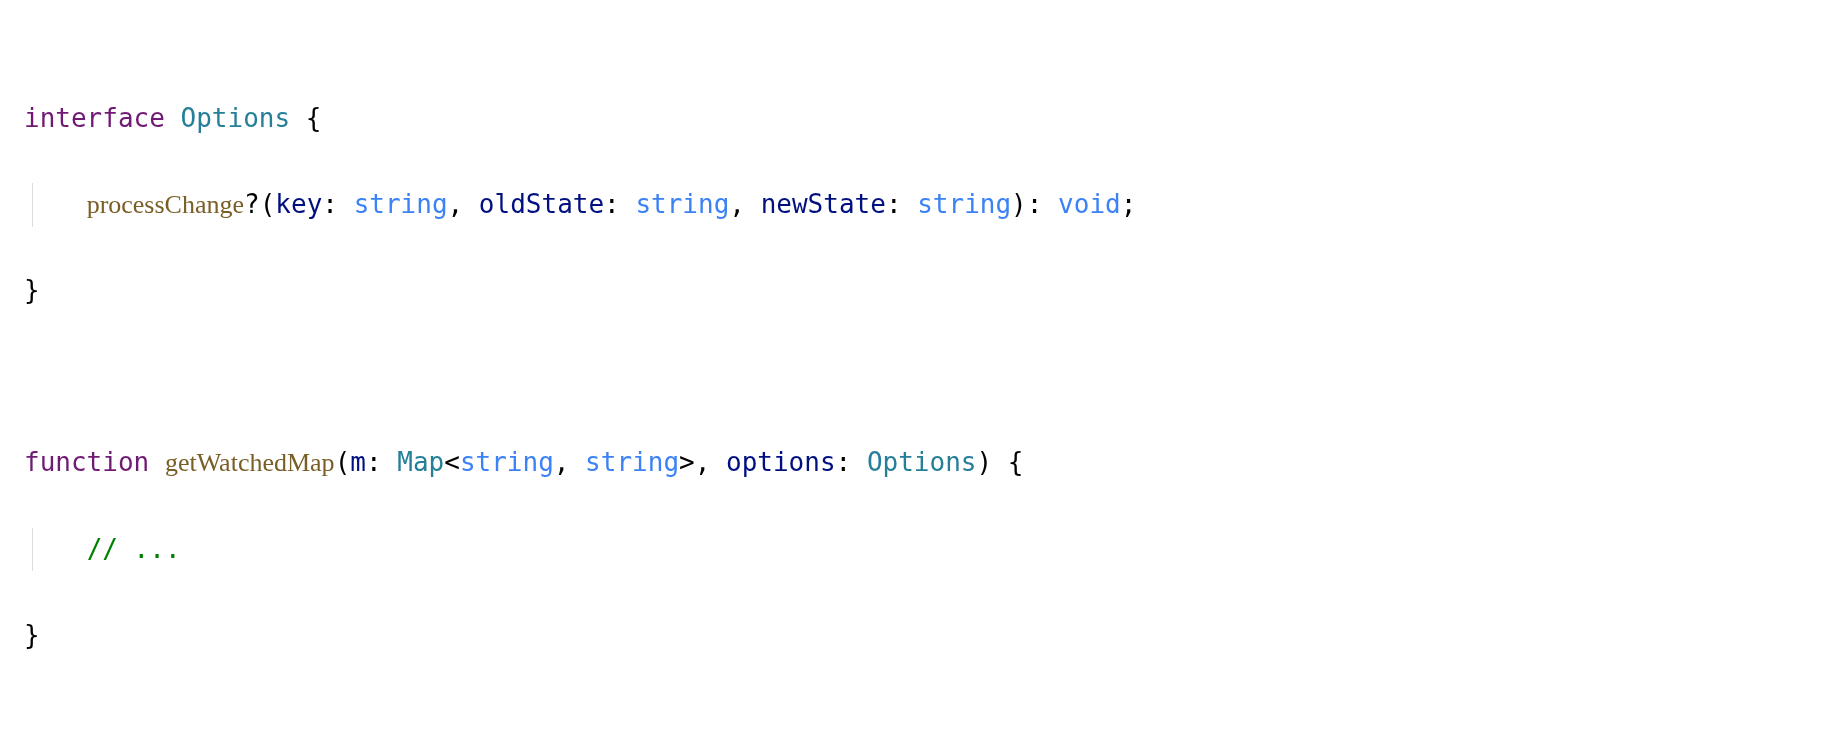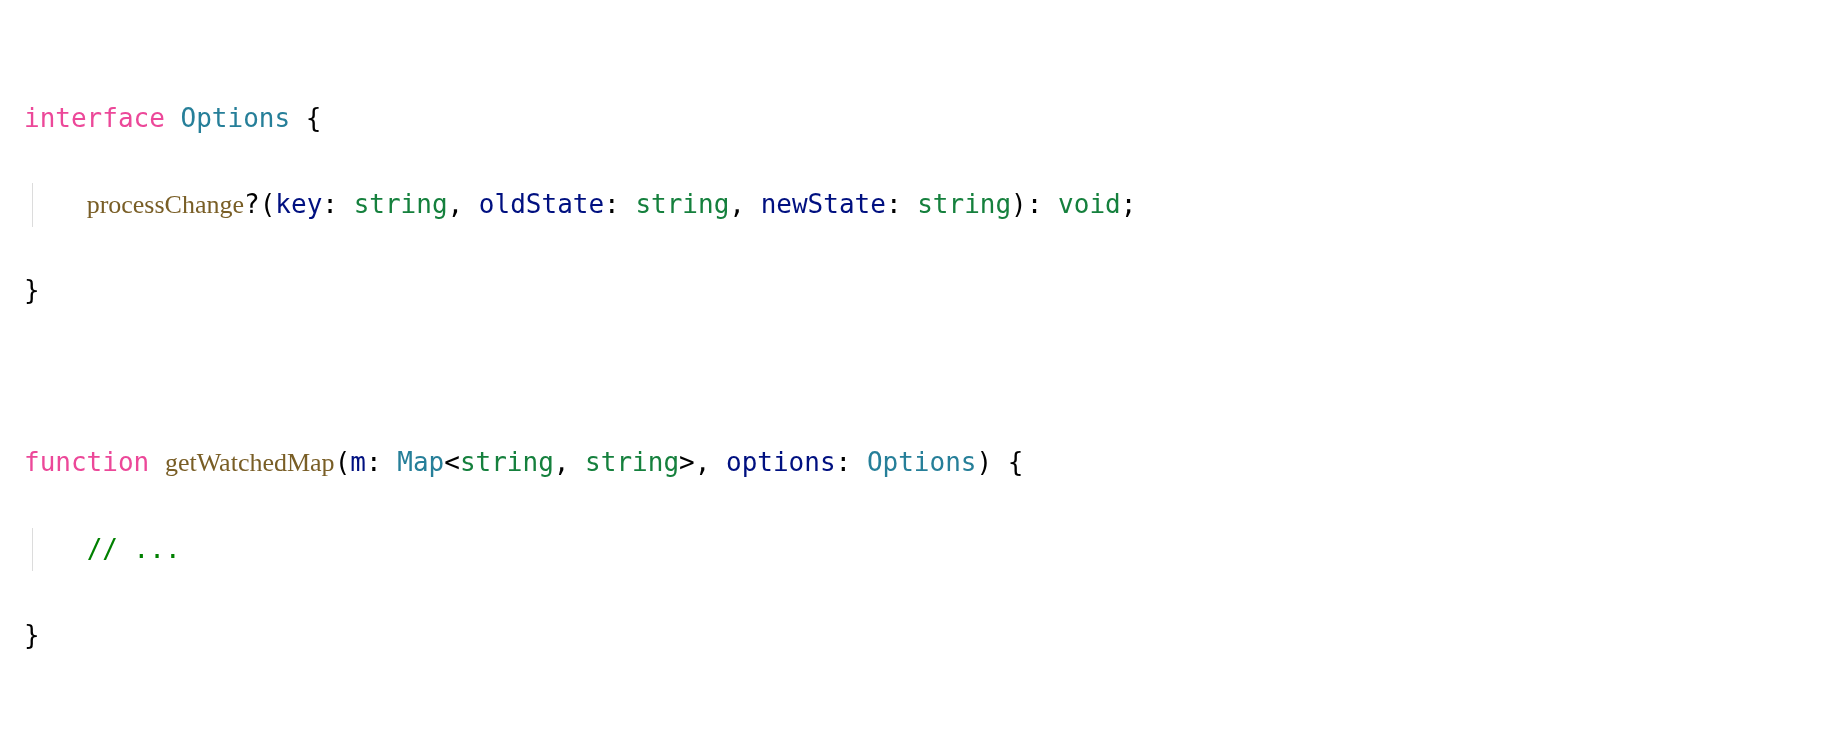--- a/index.html
+++ b/index.html
@@ -25,25 +25,25 @@
   .indent-guide {
     position: absolute;
     left: 0;
     top: 0;
     bottom: 0;
     width: 0;
     border-left: 1px solid #dcdcdc;
     margin-left: 0.3em;
     height: 100%;
   }
-  .kw    { color: #ec4899; }  
+  .kw    { color: #701a75; }  
   .type  { color: #267f99; }  
   .ident { color: #001080; }  
   .meth  { color: #795e26; font-family: Liberation Serif, serif; }  
-  .str   { color: #15803d; }  
+  .str   { color: #3b82f6; }  
   .punct { color: #000000; }
   .comment { color: #008000; }
 </style>
 </head>
 <body>
 
 <div class="editor">
 <div class="line"><span class="kw">interface</span> <span class="type">Options</span><span class="punct"> {</span></div>
 <div class="line"><span class="indent-guide"></span><span>    </span><span class="meth">processChange</span><span class="punct">?</span><span class="punct">(</span><span class="ident">key</span><span class="punct">: </span><span class="str">string</span><span class="punct">, </span><span class="ident">oldState</span><span class="punct">: </span><span class="str">string</span><span class="punct">, </span><span class="ident">newState</span><span class="punct">: </span><span class="str">string</span><span class="punct">): </span><span class="str">void</span><span class="punct">;</span></div>
 <div class="line"><span class="punct">}</span></div>

